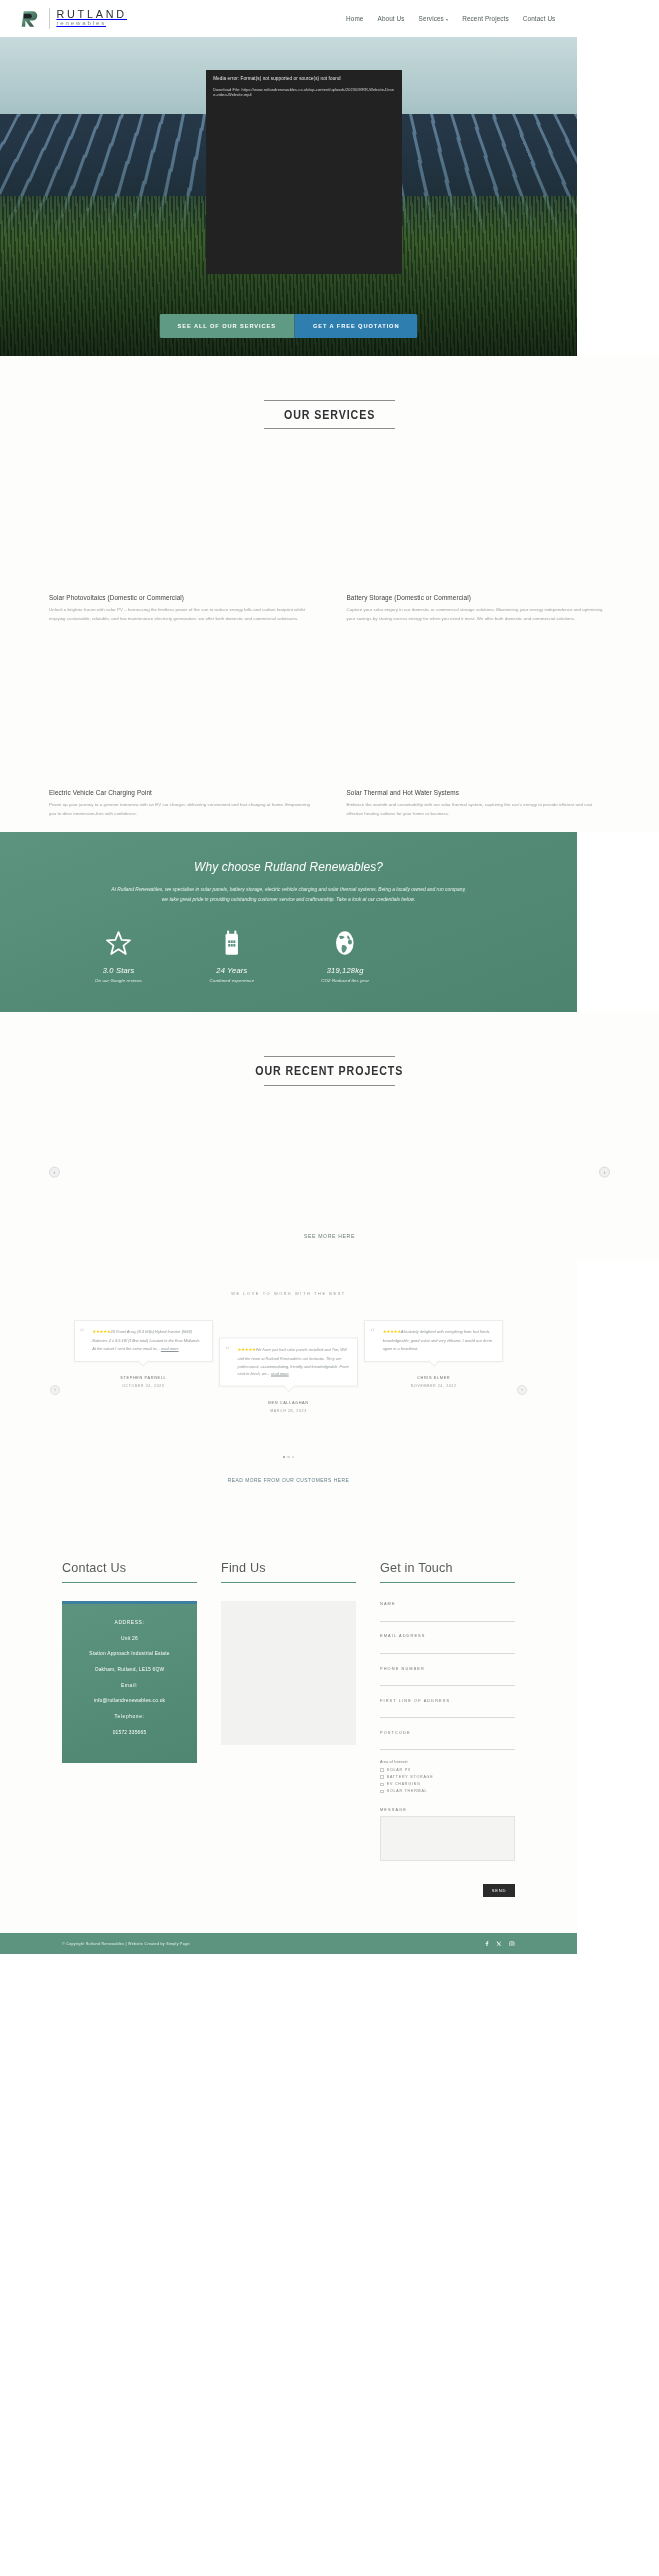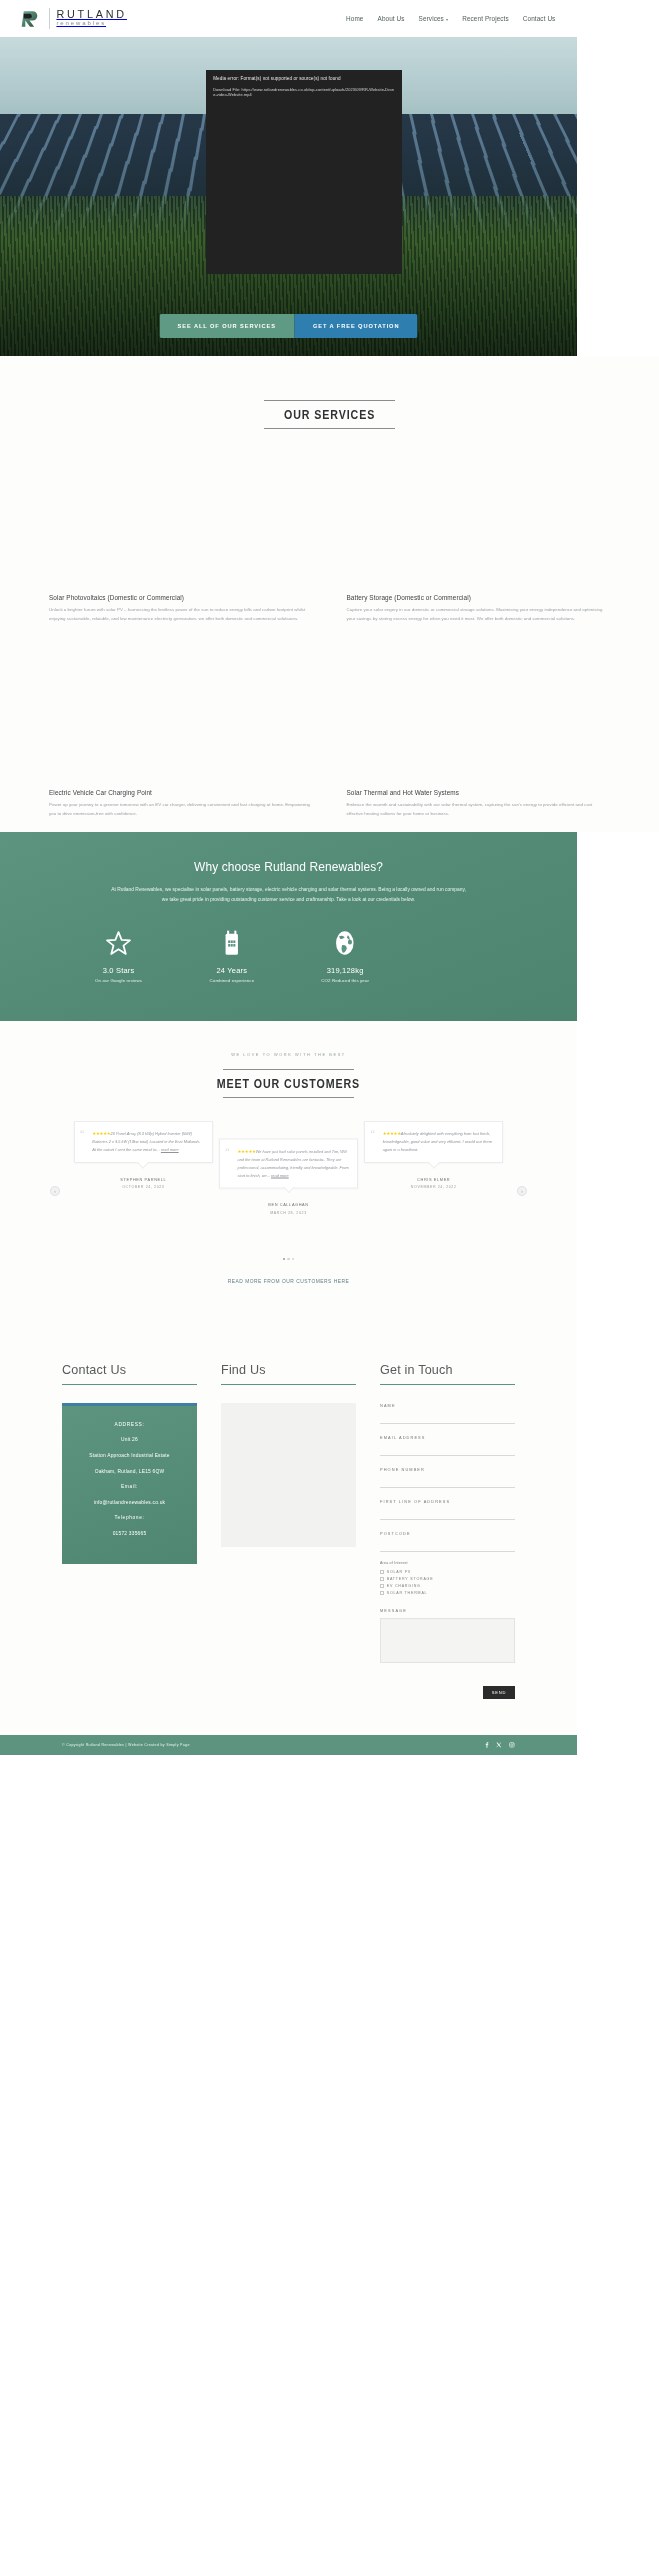--- a/index.html
+++ b/index.html
@@ -134,21 +134,21 @@
     margin-bottom: 5.2px; letter-spacing: 0.1px;
   }
   .svc-body {
     font-size: 4.4px; line-height: 2.0; color: #9aa0a3;
     letter-spacing: 0.03px;
   }
 
   
   .why {
     background: linear-gradient(160deg, #5d9480 0%, #538b77 45%, #4d8470 100%);
-    color: #fff; padding: 27px 0 38px; position: relative;
+    color: #fff; padding: 27px 0 29px; position: relative; font-style: italic;
   }
   .why h2 {
     text-align: center; font-weight: 400; font-size: 13px;
     letter-spacing: 0.1px; margin-bottom: 10.3px;
     font-family: "Liberation Sans Narrow", "Liberation Sans", sans-serif;
     transform: scaleX(.92);
   }
   .why p {
     width: 361px; margin: 0 auto; text-align: center;
     font-size: 4.9px; line-height: 2.0; color: #eaf4ef;
@@ -464,28 +464,37 @@
               <path d="M16 29 q8 -1 9 6 q-2 8 -8 9 q-4 -7 -1 -15 z"></path>
             </g>
           </svg>
         </div>
         <div class="stat-value">319,128kg</div>
         <div class="stat-label">CO2 Reduced this year</div>
       </div>
     </div>
   </section>
 
+  <section class="section projects">
+    <div class="heading-block">
+      <div class="heading-rule"></div>
+      <div class="heading-cond">OUR RECENT PROJECTS</div>
+      <div class="heading-underline"></div>
+    </div>
+
+    <div class="carousel">
+      <div class="car-arrow car-prev">‹</div>
+      <div class="car-arrow car-next">›</div>
+    </div>
+
+    <a class="see-more" href="#">SEE MORE HERE</a>
+  </section>
 
   <section class="testi-sec">
     <div class="eyebrow">WE LOVE TO WORK WITH THE BEST</div>
-    <div class="heading-block" style="padding-top:2.1px;">
-      <div class="heading-rule"></div>
-      <div class="heading-cond">MEET OUR CUSTOMERS</div>
-      <div class="heading-underline"></div>
-    </div>
 
     <div class="testi-wrap">
       <div class="testi-arrow testi-prev">‹</div>
       <div class="testi-arrow testi-next">›</div>
 
       <div class="testi-row">
 
         <div>
           <div class="testi-card">
             <span class="quote-mark">“</span>

